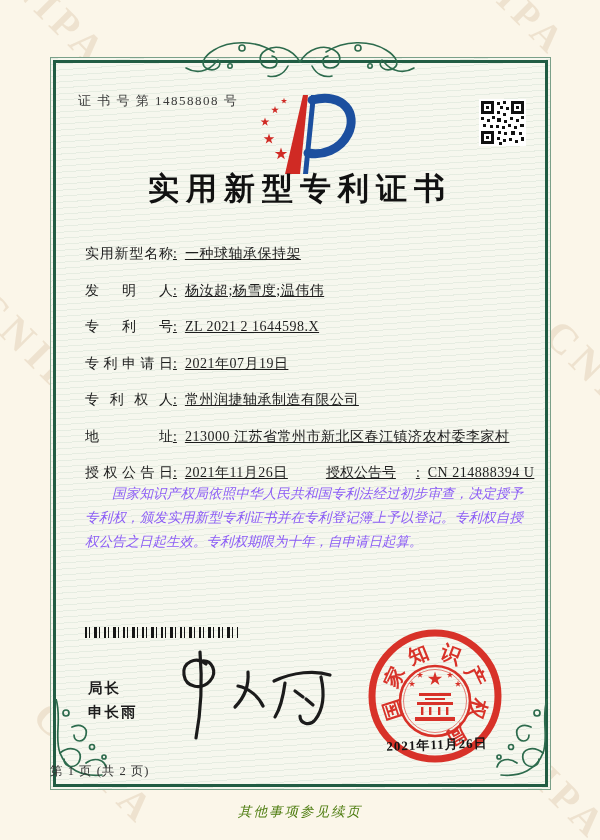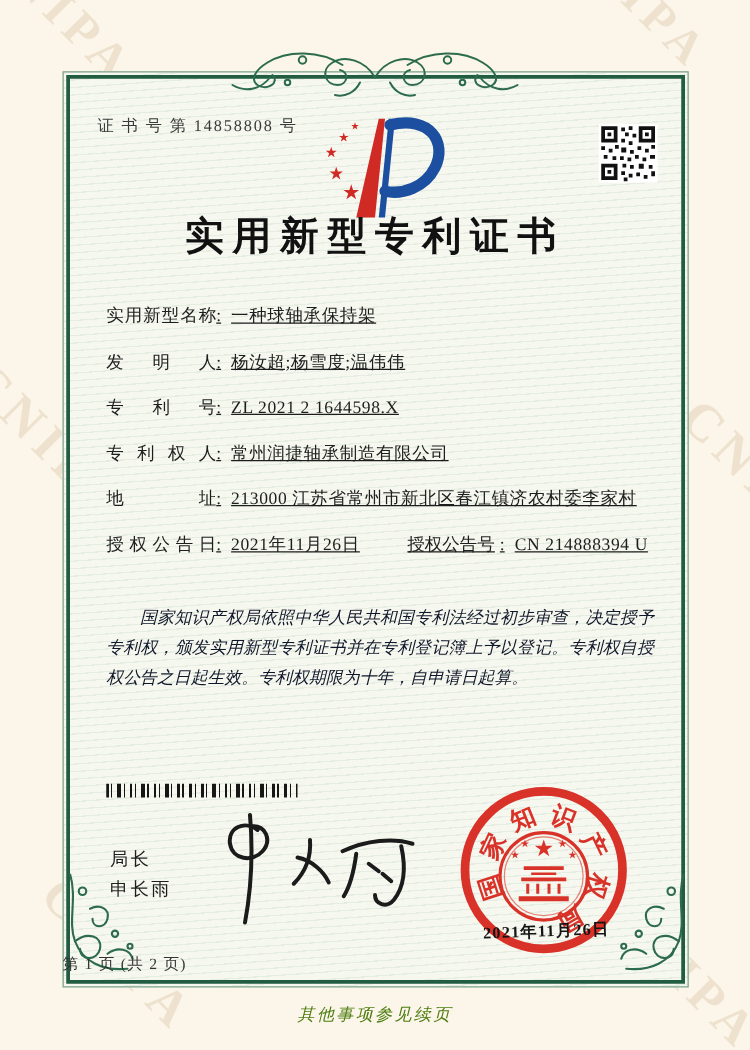--- a/index.html
+++ b/index.html
@@ -51,35 +51,35 @@
   .fields{position:absolute;left:85px;top:243px;width:445px;font-size:14px;}
   .frow{margin-bottom:14.5px;height:22px;line-height:22px;white-space:nowrap;text-decoration:underline;}
   .flabel{
     display:inline-block;width:88px;
     text-align:justify;text-align-last:justify;
     vertical-align:top;
   }
   .fcolon{margin-right:8px;}
   .fvalue{letter-spacing:0.5px;}
   .grant-no{margin-left:38px;}
-  .grant-no .flabel2{margin-right:4px;}
+  .grant-no .flabel2{margin-right:20px;}
   .paras{
     position:absolute;left:85px;top:482px;width:438px;
-    font-size:13.5px;line-height:24px;color:#0f172a;
+    font-size:13.5px;line-height:24px;color:#8b5cf6;
     font-style:italic;text-align:justify;
   }
   .paras p{margin:0;text-indent:2em;}
   .barcode{
     position:absolute;left:85px;top:627px;width:153px;height:11px;
     background-image:
       repeating-linear-gradient(90deg,#161616 0 2px,transparent 2px 4px,#161616 4px 5px,transparent 5px 9px,#161616 9px 12px,transparent 12px 14px,#161616 14px 15px,transparent 15px 19px);
   }
   .signer{
     position:absolute;left:88px;top:676px;
-    font-size:14.5px;line-height:24px;letter-spacing:2px;
+    font-size:14.5px;line-height:24px;letter-spacing:2px;font-weight:bold;
   }
   .sig{position:absolute;left:172px;top:648px;}
   .seal{position:absolute;left:359px;top:625px;opacity:0.95;}
   .seal-date{
     position:absolute;left:361px;top:736px;width:152px;
     text-align:center;font-size:13px;font-weight:600;color:#141414;
     transform:rotate(-2deg);letter-spacing:1px;
   }
   .page-num{
     position:absolute;left:50px;top:763px;width:501px;
@@ -216,20 +216,23 @@
   <div class="frow">
     <span class="flabel">实用新型名称</span><span class="fcolon">:</span><span class="fvalue">一种球轴承保持架</span>
   </div>
   <div class="frow">
     <span class="flabel">发明人</span><span class="fcolon">:</span><span class="fvalue">杨汝超;杨雪度;温伟伟</span>
   </div>
   <div class="frow">
     <span class="flabel">专利号</span><span class="fcolon">:</span><span class="fvalue">ZL 2021 2 1644598.X</span>
   </div>
   <div class="frow">
+    <span class="flabel">专利申请日</span><span class="fcolon">:</span><span class="fvalue">2021年07月19日</span>
+  </div>
+  <div class="frow">
     <span class="flabel">专利权人</span><span class="fcolon">:</span><span class="fvalue">常州润捷轴承制造有限公司</span>
   </div>
   <div class="frow">
     <span class="flabel">地址</span><span class="fcolon">:</span><span class="fvalue">213000 江苏省常州市新北区春江镇济农村委李家村</span>
   </div>
   <div class="frow">
     <span class="flabel">授权公告日</span><span class="fcolon">:</span><span class="fvalue">2021年11月26日</span><span class="grant-no"><span class="flabel2">授权公告号</span><span class="fcolon">:</span><span class="fvalue">CN 214888394 U</span></span>
   </div>
 </div>
 

